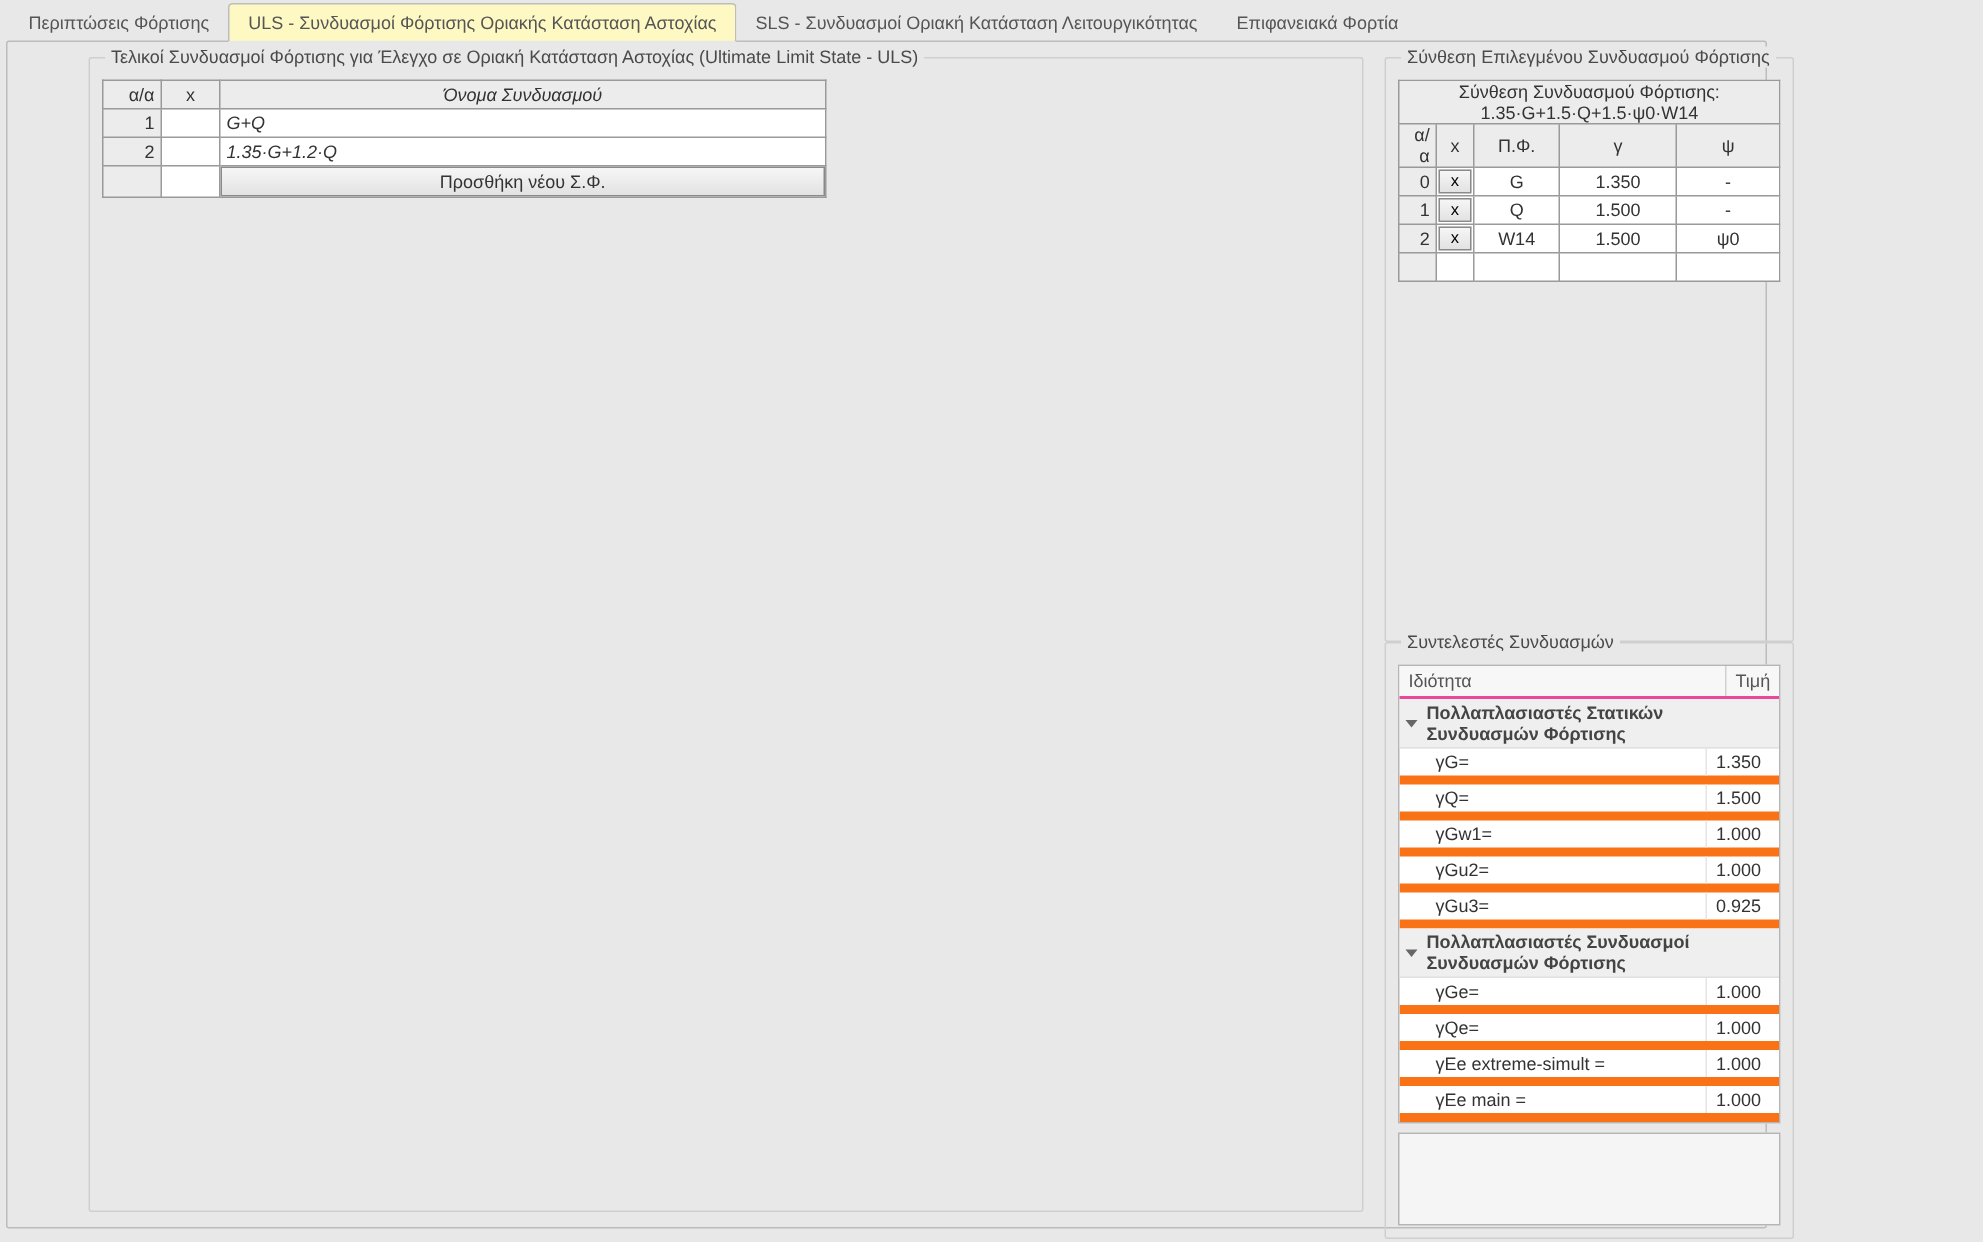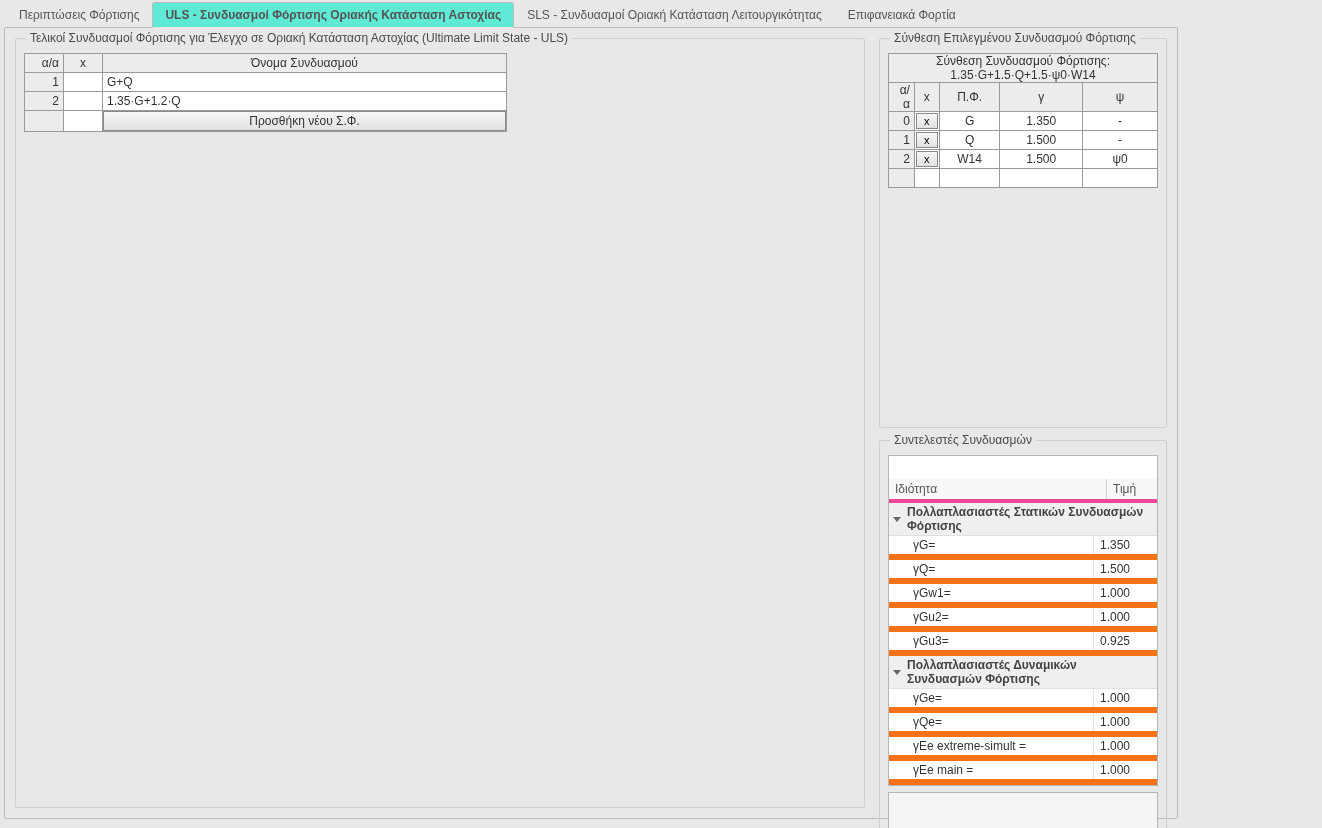--- a/index.html
+++ b/index.html
@@ -1,51 +1,51 @@
 <!DOCTYPE html>
 <html><head>
 <meta charset="utf-8">
 <style>
 html,body{margin:0;padding:0;height:100%;font-family:Tahoma,Arial,sans-serif;font-size:12px;color:#333;background:#e8e8e8;}
 .app{width:1182px;height:828px;background:#e8e8e8;position:relative;box-sizing:border-box;}
 .tabs{display:flex;align-items:flex-end;height:28px;padding-left:6px;}
 .tab{padding:5px 12px 5px 12px;color:#555;cursor:pointer;border:1px solid transparent;}
-.tab.active{background:#5eead4;border:1px solid #bcbcbc;border-bottom:1px solid #e8e8e8;border-radius:3px 3px 0 0;position:relative;z-index:2;font-weight:bold;}
+.tab.active{background:#fef9c3;border:1px solid #bcbcbc;border-bottom:1px solid #e8e8e8;border-radius:3px 3px 0 0;position:relative;z-index:2;}
 .tab-content{border:1px solid #bcbcbc;height:792px;margin:0 4px 4px 4px;border-radius:2px;position:relative;top:-1px;z-index:1;padding:10px;box-sizing:border-box;display:flex;gap:14px;}
-.left-col{flex:0 0 850px;display:flex;flex-direction:column;}
-.right-col{flex:1;display:flex;flex-direction:column;gap:12px;}
+.left-col{flex:0 0 850px;display:flex;flex-direction:column;margin-left:44px;}
+.right-col{flex:1;display:flex;flex-direction:column;}
 .groupbox{border:1px solid #cfcfcf;border-radius:2px;position:relative;padding:14px 8px 8px 8px;box-sizing:border-box;}
 .groupbox-title{position:absolute;top:-8px;left:10px;background:#e8e8e8;padding:0 4px;color:#4a4a4a;font-size:12px;}
 .gb-left{flex:1;}
 .gb-topright{flex:0 0 390px;}
 .gb-bottomright{flex:1;display:flex;flex-direction:column;}
 
 .ltable{border-collapse:collapse;font-size:12px;}
 .ltable th,.ltable td{border:1px solid #9a9a9a;height:18px;padding:0 4px;background:#fff;text-align:left;}
 .ltable th{background:#ececec;font-weight:normal;text-align:center;color:#333;}
 .ltable .idx{width:30px;text-align:right;background:#ececec;}
 .ltable .xcol{width:30px;text-align:center;}
-.ltable .namecol{width:395px;}
+.ltable .namecol{width:395px;font-style:italic;}
 .addrow td.btncell{padding:0;}
 .addbtn{width:100%;height:20px;border:1px solid #8a8a8a;background:linear-gradient(#f6f6f6,#e2e2e2);cursor:pointer;font-family:inherit;font-size:12px;color:#333;}
 
 .rtable{border-collapse:collapse;width:100%;font-size:12px;}
 .rtable th,.rtable td{border:1px solid #9a9a9a;height:18px;padding:0 4px;background:#fff;text-align:center;}
 .rtable th{background:#ececec;font-weight:normal;color:#333;}
 .rtable .ridx{width:24px;text-align:right;background:#ececec;}
 .rtable .rx{width:26px;padding:0;}
 .rtable .rpf{width:80px;}
 .rtable .rg{width:120px;}
 .rtable .rpsi{width:120px;}
 .xbtn{width:22px;height:16px;border:1px solid #8a8a8a;background:linear-gradient(#f6f6f6,#e2e2e2);font-size:11px;line-height:12px;cursor:pointer;padding:0;margin:0 auto;display:block;}
 .rtable .spantitle{background:#ececec;text-align:center;}
 .comp-area{height:350px;overflow:auto;border:none;}
 
 .propgrid{flex:1;display:flex;flex-direction:column;background:#fff;border:1px solid #b5b5b5;}
-.pg-header{display:flex;border-bottom:4px solid #ec4899;background:#f7f7f7;margin-top:23px;}
+.pg-header{display:flex;border-bottom:2px solid #ec4899;background:#f7f7f7;}
 .pg-hcell{padding:3px 6px;color:#555;}
 .pg-hprop{flex:0 0 205px;border-right:1px solid #d0d0d0;}
 .pg-hval{flex:1;}
 .pg-body{flex:1;overflow:auto;}
 .pg-row{display:flex;border-bottom:6px solid #f97316;}
 .pg-row .c1{flex:0 0 205px;border-right:1px solid #e5e5e5;padding:2px 6px 2px 24px;box-sizing:border-box;}
 .pg-row .c2{flex:1;padding:2px 6px;}
 .pg-group{display:flex;align-items:center;background:#efefef;border-bottom:1px solid #e0e0e0;padding:2px 4px;font-weight:bold;color:#444;}
 .pg-group .tri{display:inline-block;width:0;height:0;border-left:4px solid transparent;border-right:4px solid transparent;border-top:5px solid #666;margin-right:6px;}
 .desc-panel{height:60px;border:1px solid #b5b5b5;background:#f5f5f5;margin-top:6px;}
@@ -174,21 +174,21 @@
             <div class="pg-row">
                 <div class="c1">γGu2=</div>
                 <div class="c2">1.000</div>
               </div>
             <div class="pg-row">
                 <div class="c1">γGu3=</div>
                 <div class="c2">0.925</div>
               </div>
             <div class="pg-group">
                 <span class="tri"></span>
-                <span>Πολλαπλασιαστές Δυναμικών Συνδυασμών Φόρτισης</span>
+                <span>Πολλαπλασιαστές Συνδυασμοί Συνδυασμών Φόρτισης</span>
               </div>
             <div class="pg-row">
                 <div class="c1">γGe=</div>
                 <div class="c2">1.000</div>
               </div>
             <div class="pg-row">
                 <div class="c1">γQe=</div>
                 <div class="c2">1.000</div>
               </div>
             <div class="pg-row">

